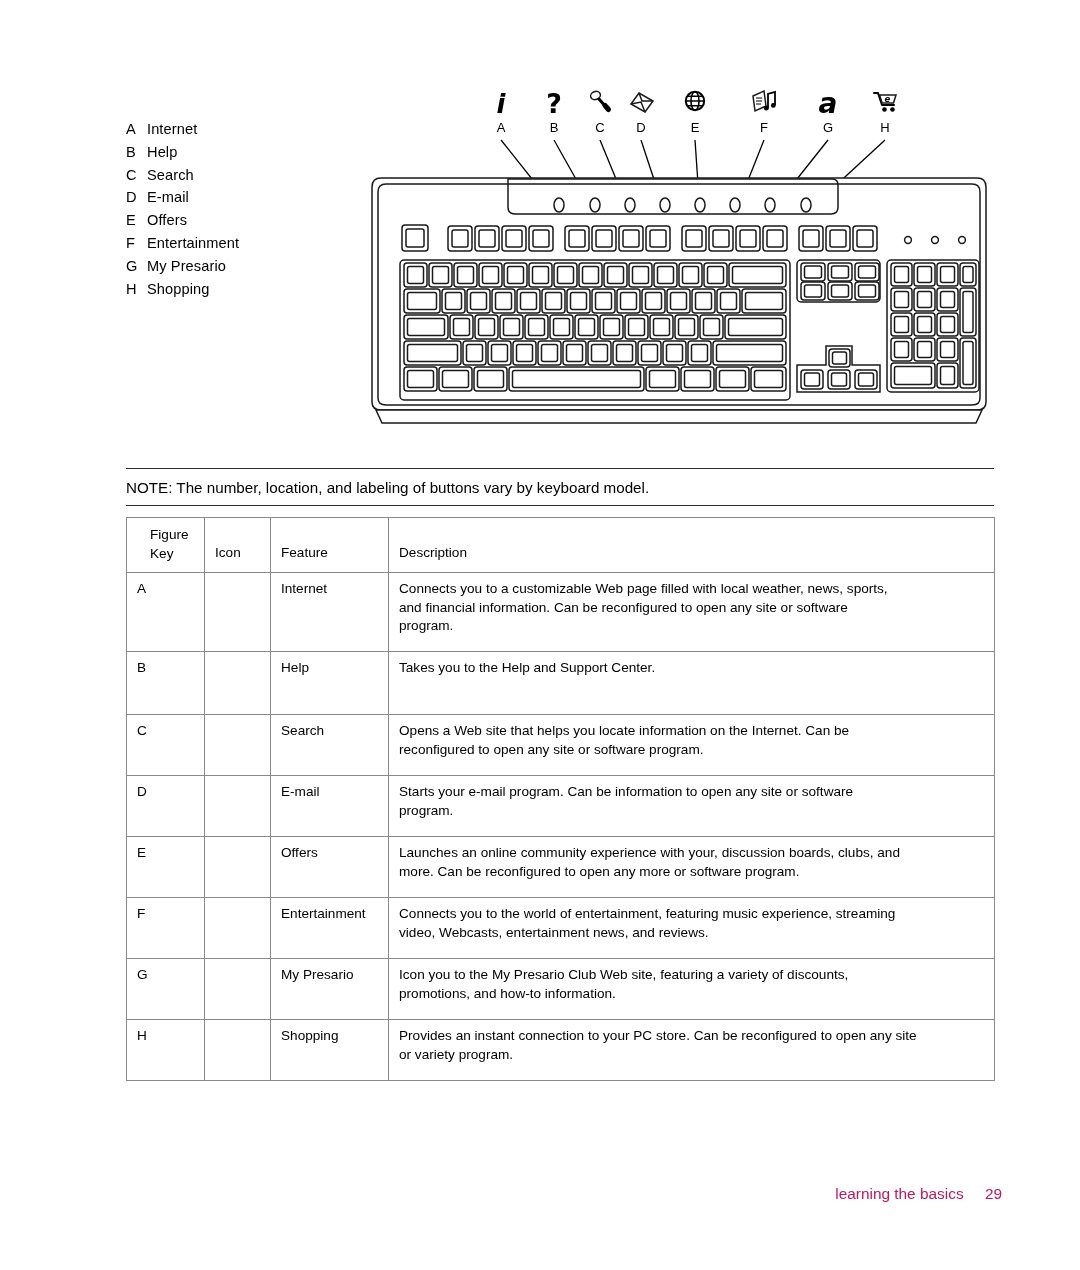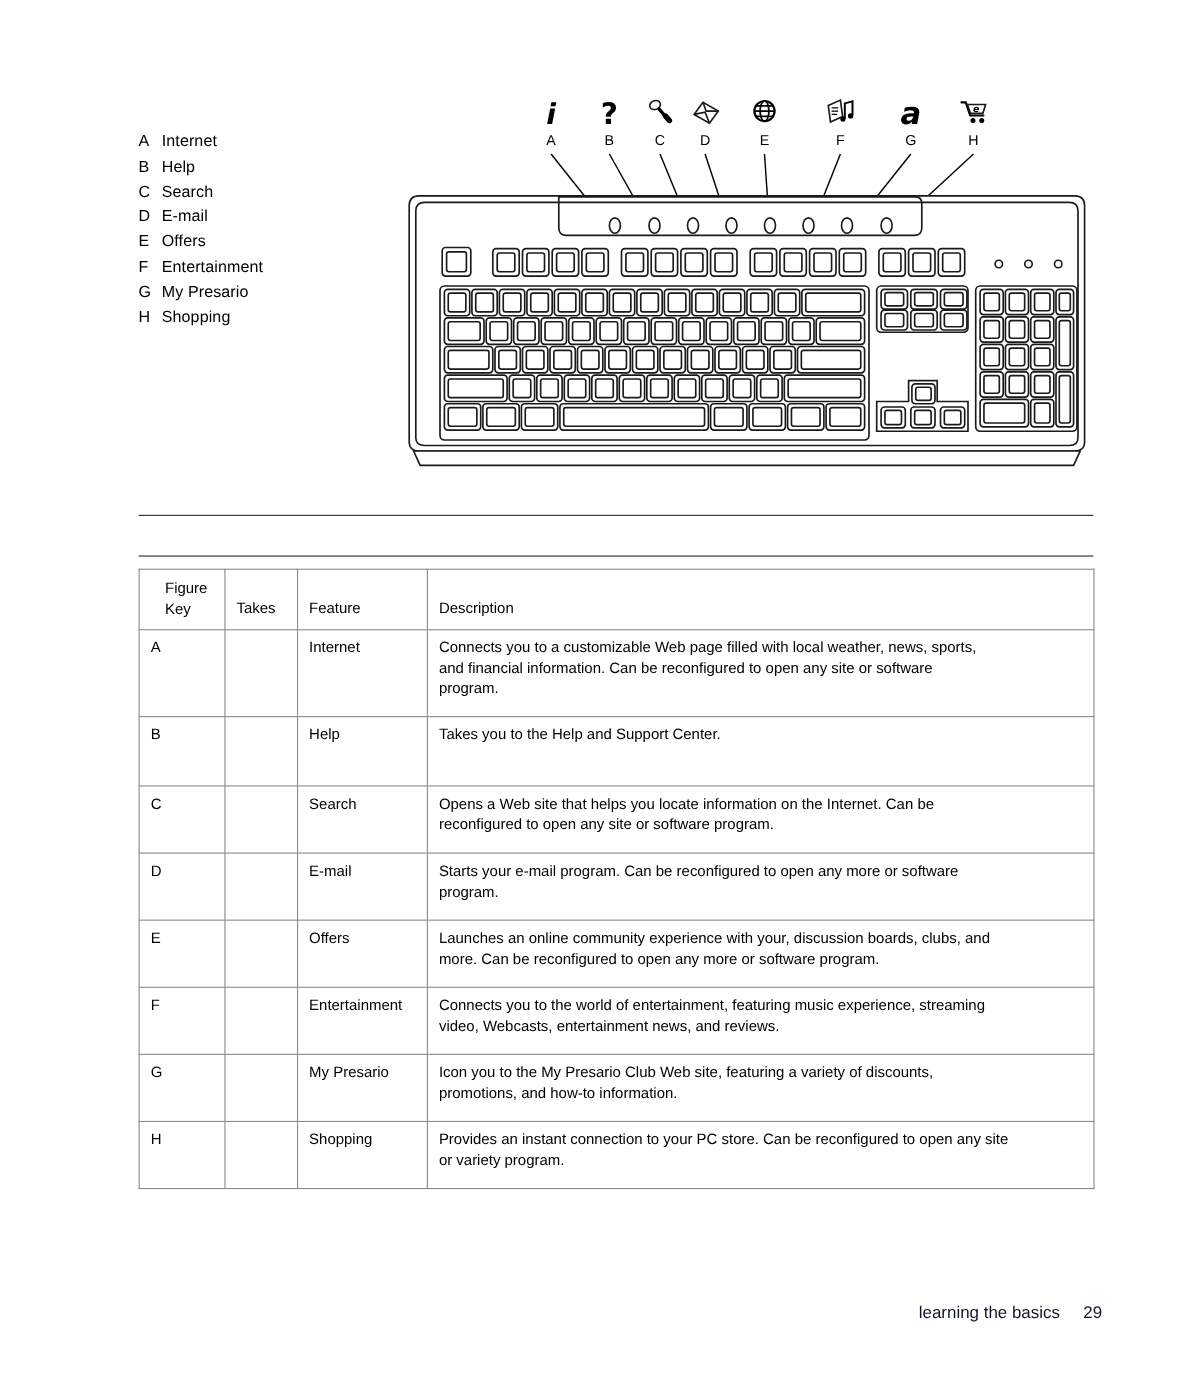--- a/index.html
+++ b/index.html
@@ -121,21 +121,21 @@
   tr.r-three td { height: 62px; }
 
   
   .footer {
     position: absolute;
     right: 78px;
     top: 1183px;
     font-size: 15.4px;
     line-height: 22px;
     white-space: nowrap;
-    color: #0f172a;
+    color: #be185d;
   }
   .footer .pagenum {
     display: inline-block;
     margin-left: 17px;
   }
 </style>
 </head>
 <body>
 
 <div class="page">
@@ -534,37 +534,38 @@
           <rect class="kf" x="531" y="283" width="44" height="25" rx="3"></rect>
             <rect class="kf" x="534.5" y="286.5" width="37" height="18" rx="2"></rect>
           <rect class="kf" x="577" y="283" width="21" height="25" rx="3"></rect>
             <rect class="kf" x="580.5" y="286.5" width="14" height="18" rx="2"></rect>
         </g>
       </g>
     </svg>
   </div>
 
   <div class="rule rule-top"></div>
+  <div class="note">NOTE: The number, location, and labeling of buttons vary by keyboard model.</div>
   <div class="rule rule-bottom"></div>
 
   <div class="tbl-wrap">
     <table class="spec">
       <colgroup>
         <col class="c-key">
           <col class="c-icon">
           <col class="c-feat">
           <col class="c-desc">
       </colgroup>
       <thead>
         <tr>
           <th class="h-key">
             <span class="h-key-l1">Figure</span>
             <span class="h-key-l2">Key</span>
           </th>
-          <th class="h-mid">Takes</th>
+          <th class="h-mid">Icon</th>
           <th class="h-mid">Feature</th>
           <th class="h-mid">Description</th>
         </tr>
       </thead>
       <tbody>
         <tr class="r-three">
           <td class="cell-key">A</td>
           <td class="cell-icon"></td>
           <td class="cell-feat">Internet</td>
           <td class="cell-desc">
@@ -588,21 +589,21 @@
           <td class="cell-desc">
             <span class="ln">Opens a Web site that helps you locate information on the Internet. Can be</span>
             <span class="ln">reconfigured to open any site or software program.</span>
           </td>
         </tr>
         <tr class="r-two">
           <td class="cell-key">D</td>
           <td class="cell-icon"></td>
           <td class="cell-feat">E-mail</td>
           <td class="cell-desc">
-            <span class="ln">Starts your e-mail program. Can be reconfigured to open any more or software</span>
+            <span class="ln">Starts your e-mail program. Can be information to open any site or software</span>
             <span class="ln">program.</span>
           </td>
         </tr>
         <tr class="r-two">
           <td class="cell-key">E</td>
           <td class="cell-icon"></td>
           <td class="cell-feat">Offers</td>
           <td class="cell-desc">
             <span class="ln">Launches an online community experience with your, discussion boards, clubs, and</span>
             <span class="ln">more. Can be reconfigured to open any more or software program.</span>

